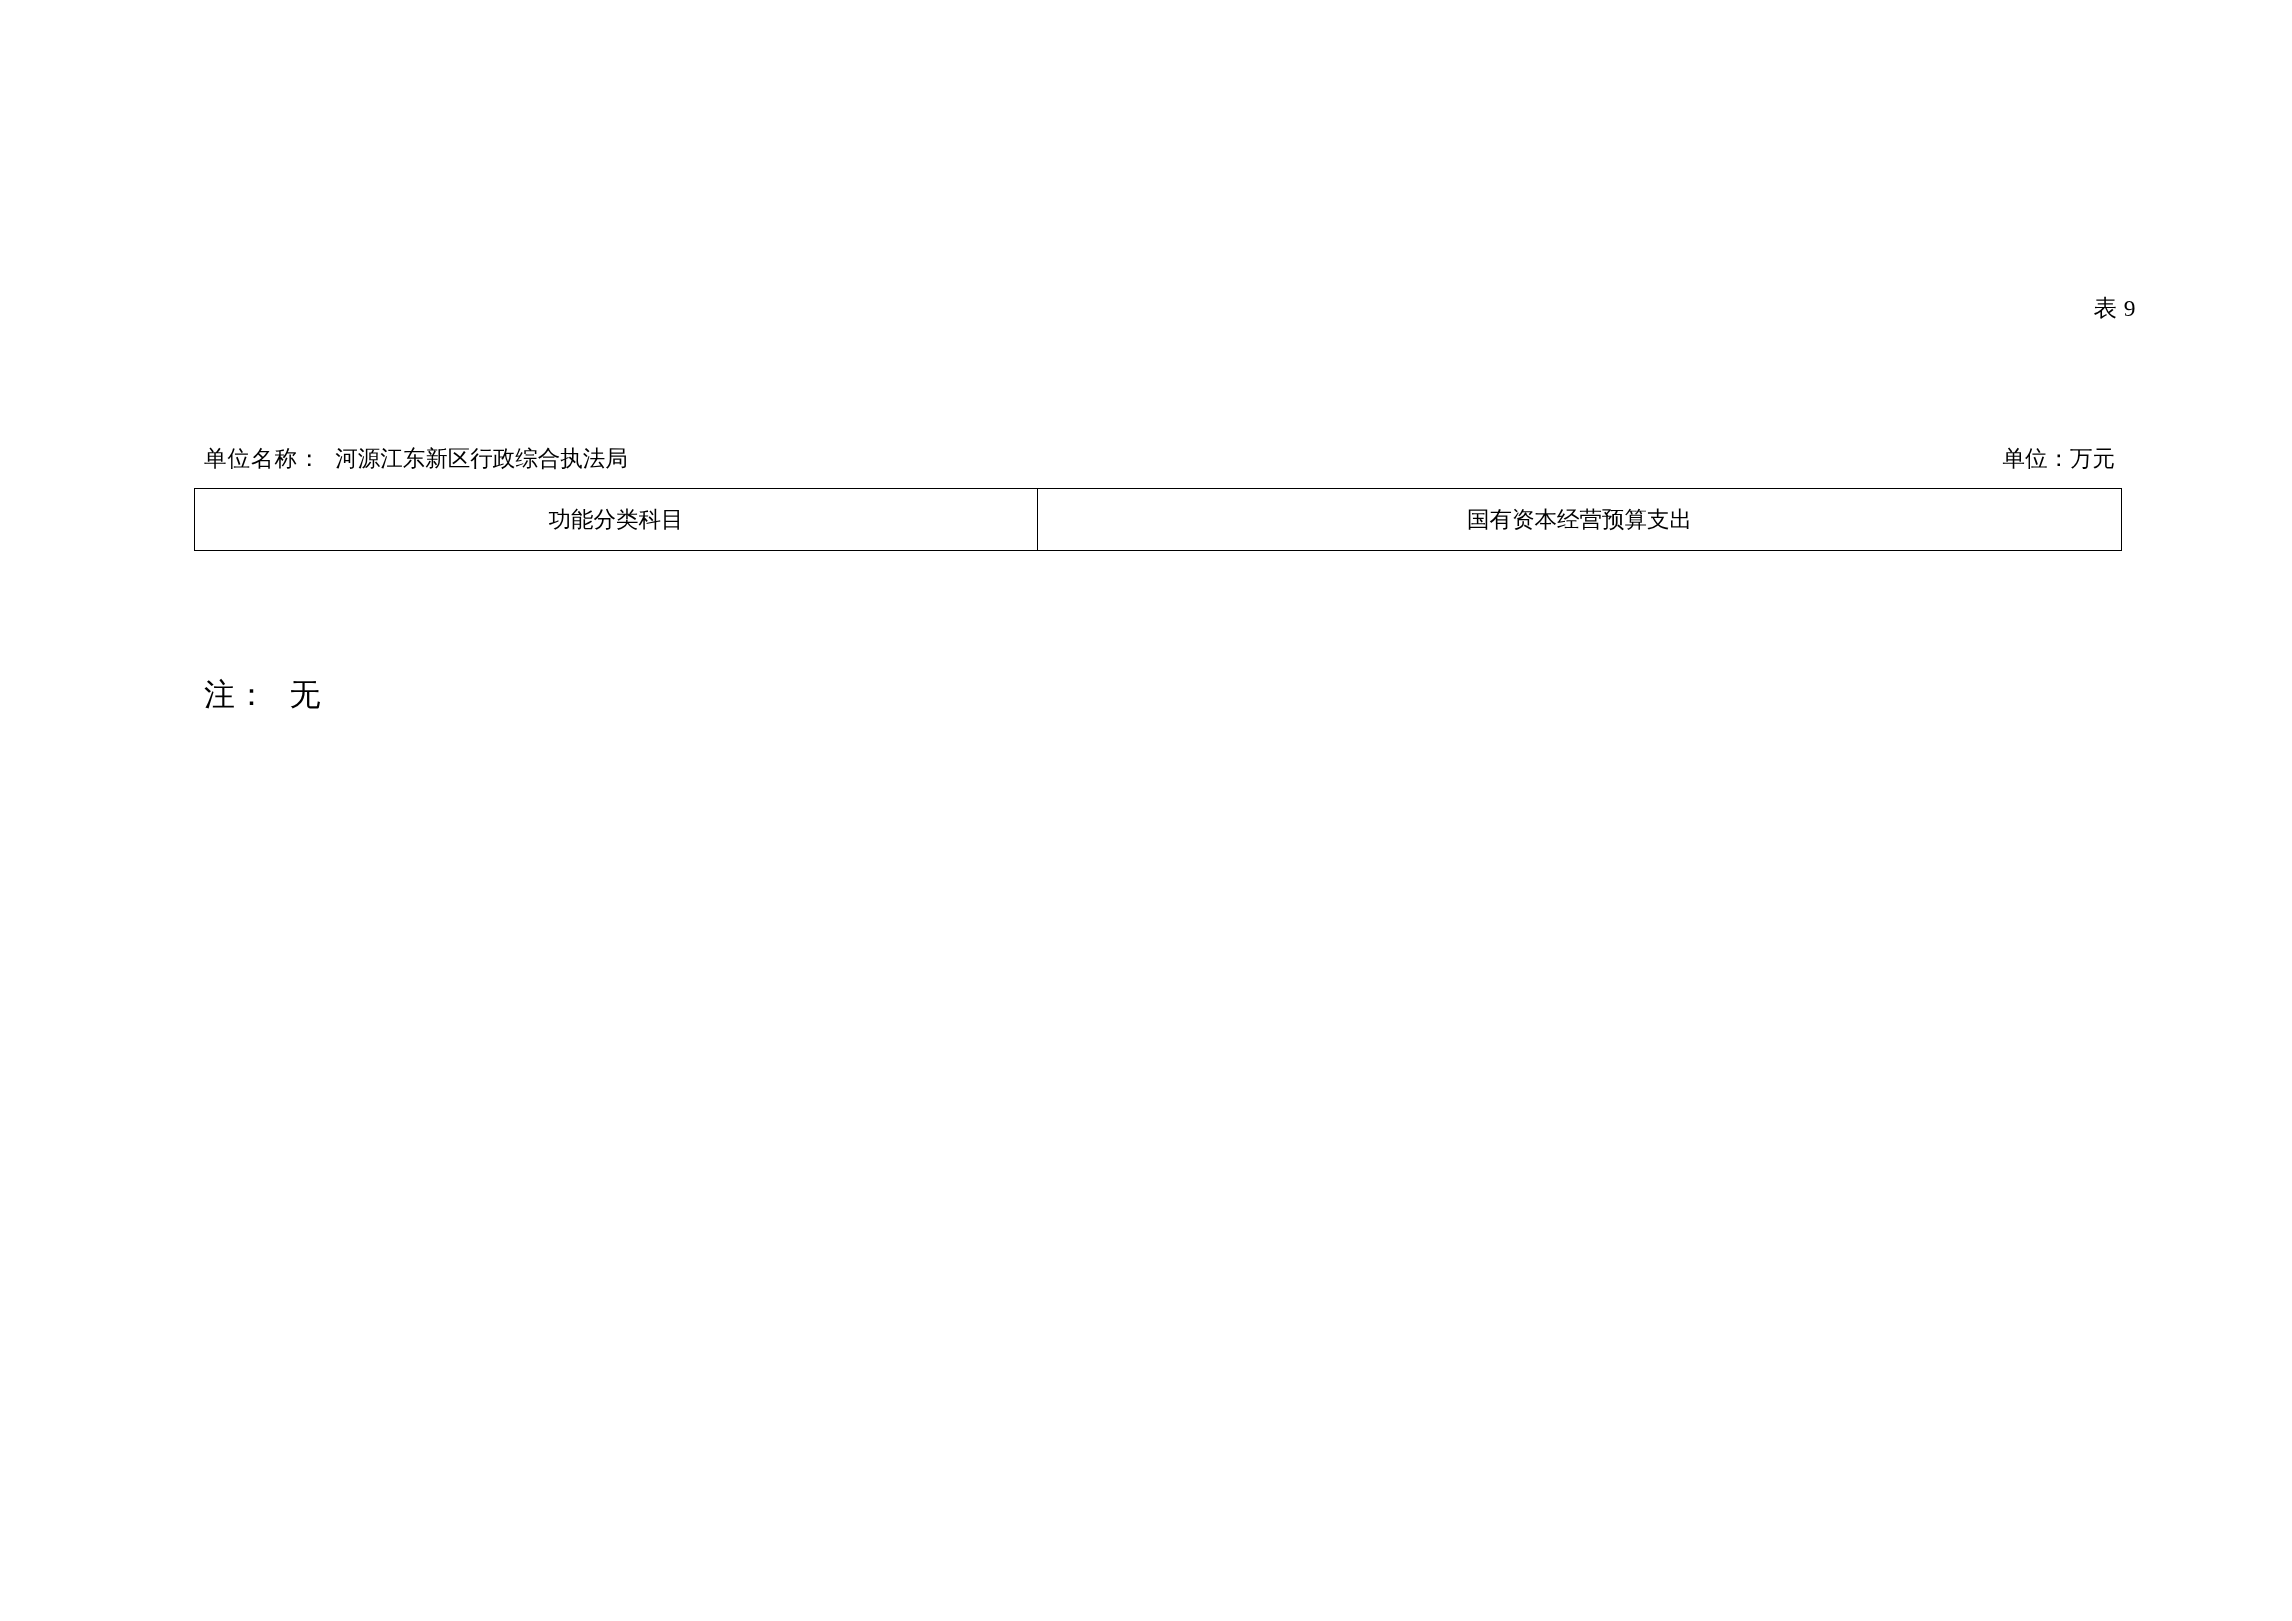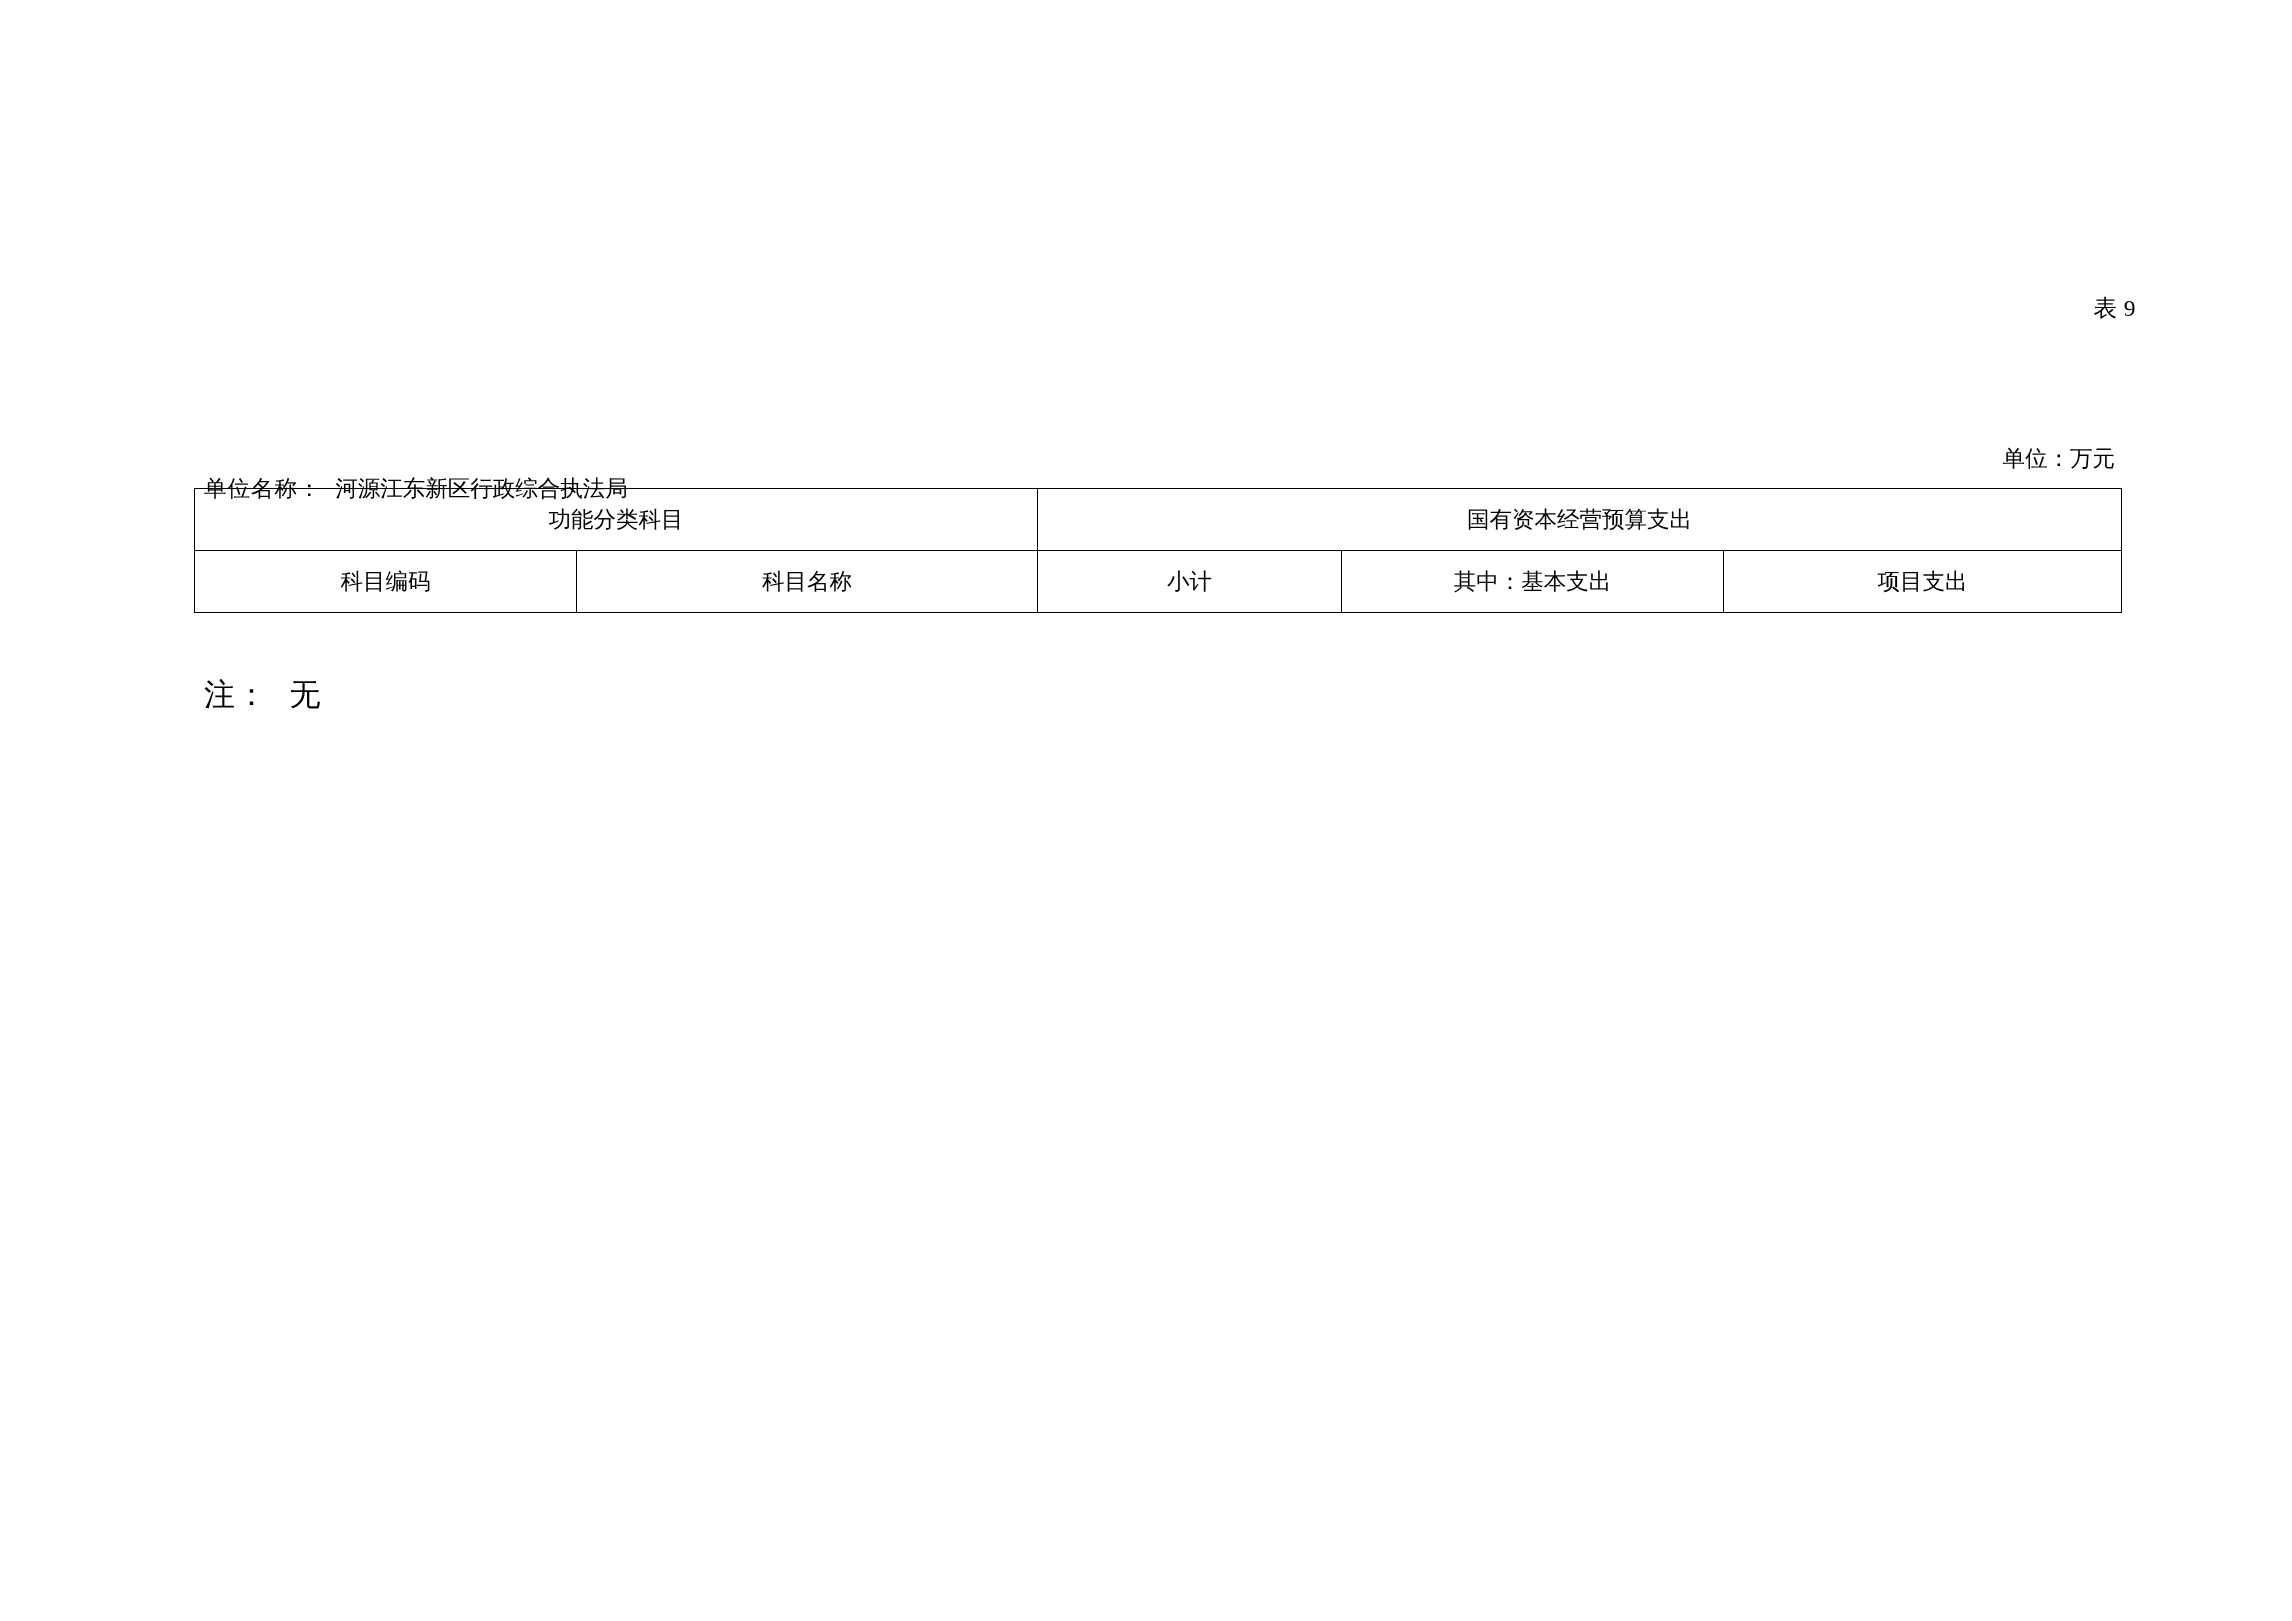--- a/index.html
+++ b/index.html
@@ -47,21 +47,20 @@
     left: 192px;
     width: 1911px;
     height: 33px;
     font-size: 22.5px;
   }
   .meta-left {
     position: absolute;
     left: 0;
     top: 0;
     white-space: nowrap;
-    margin-top: 30px;
   }
   .meta-left .meta-label {
     letter-spacing: 1px;
   }
   .meta-left .meta-value {
     margin-left: 13.7px;
   }
   .meta-right {
     position: absolute;
     right: 0;
@@ -133,27 +132,20 @@
       <col class="col-name">
       <col class="col-sub">
       <col class="col-basic">
       <col class="col-proj">
     </colgroup>
     <tbody>
       <tr>
         <td colspan="2">功能分类科目</td>
         <td colspan="3">国有资本经营预算支出</td>
       </tr>
-      <tr>
-        <td>科目编码</td>
-        <td>科目名称</td>
-        <td>小计</td>
-        <td>其中：基本支出</td>
-        <td>项目支出</td>
-      </tr>
     </tbody>
   </table>
 
   <div class="note">
     <span>注：</span><span class="note-value">无</span>
   </div>
 
 </div>
 
 

